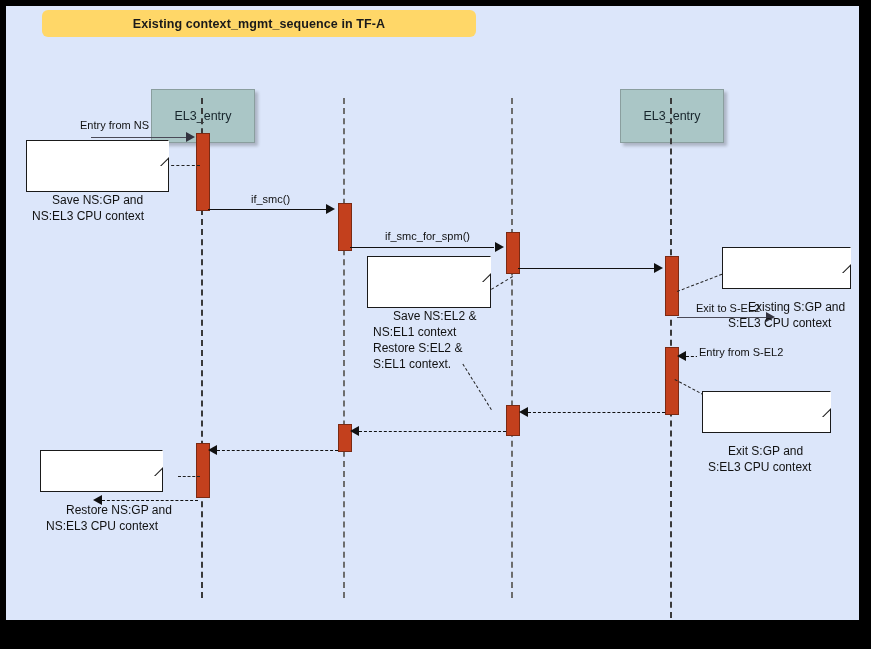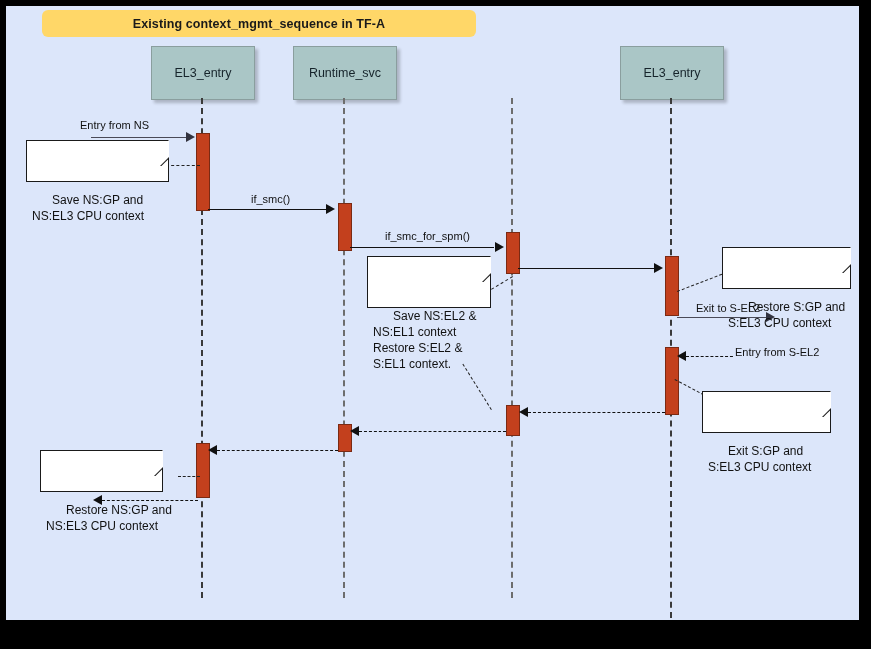--- a/index.html
+++ b/index.html
@@ -35,21 +35,21 @@
     letter-spacing: .1px;
   }
   
   .head {
     position: absolute;
     width: 102px; height: 52px;
     background: #aac6c6;
     border: 1px solid #8a9e9e;
     box-shadow: 3px 3px 3px rgba(0,0,0,0.22);
     display: flex; align-items: center; justify-content: center;
-    font-size: 12.5px; color: #16242b;
+    font-size: 12.5px; color: #16242b; margin-top: 43px;
   }
   
   .lifeline {
     position: absolute;
     width: 0;
     border-left: 2px dashed #3a3a3a;
   }
   .lifeline.gray { border-left-color: #6d6d6d; }
   
   .act {
@@ -134,23 +134,20 @@
 </head>
 <body>
 
 <div id="stage">
   <div id="canvas">
 
     <div class="title-banner">Existing context_mgmt_sequence in TF-A</div>
 
     <div class="head" style="left:145px; top:40px;">
       <span>EL3_entry</span>
-    </div>
-    <div class="head" style="left:287px; top:40px;">
-      <span>Runtime_svc</span>
     </div>
     <div class="head" style="left:614px; top:40px;">
       <span>EL3_entry</span>
     </div>
 
     <div class="lifeline" style="left:195px; top:92px; height:500px;"></div>
     <div class="lifeline gray" style="left:337px; top:92px; height:500px;"></div>
     <div class="lifeline gray" style="left:505px; top:92px; height:500px;"></div>
     <div class="lifeline" style="left:664px; top:92px; height:530px;"></div>
 
@@ -177,57 +174,57 @@
 
     <div class="msg-line" style="left:512px; top:262px; width:136px;"></div>
     <div class="arrow-r" style="left:648px; top:257px;"></div>
 
     <div class="msg-line gray" style="left:671px; top:311px; width:90px;"></div>
     <div class="arrow-r gray" style="left:760px; top:306px;"></div>
     <div class="msg-label" style="left:688px; top:296px;">Exit to S-EL2</div>
 
     <div class="msg-line dashed" style="left:680px; top:350px; width:86px;"></div>
     <div class="arrow-l" style="left:671px; top:345px;"></div>
-    <div class="msg-label" style="left:691px; top:340px;margin-left:36px;">Entry from S-EL2</div>
+    <div class="msg-label" style="left:691px; top:340px;">Entry from S-EL2</div>
 
     <div class="msg-line dashed" style="left:522px; top:406px; width:137px;"></div>
     <div class="arrow-l" style="left:513px; top:401px;"></div>
 
     <div class="msg-line dashed" style="left:353px; top:425px; width:147px;"></div>
     <div class="arrow-l" style="left:344px; top:420px;"></div>
 
     <div class="msg-line dashed" style="left:211px; top:444px; width:121px;"></div>
     <div class="arrow-l" style="left:202px; top:439px;"></div>
 
     <div class="msg-line dashed" style="left:96px; top:494px; width:96px;"></div>
     <div class="arrow-l" style="left:87px; top:489px;"></div>
 
     <div class="connector" style="left:160px; top:159px; width:34px;"></div>
-    <div class="note" style="left:20px; top:134px; width:143px; height:42px;">
+    <div class="note" style="left:20px; top:134px; width:143px; height:52px;">
       <span class="fold"></span>
       <span class="fold-edge"></span>
       <span class="note-text">Save NS:GP and
 NS:EL3 CPU context</span>
     </div>
 
     <div class="connector" style="left:485px; top:283px; width:25px; transform:rotate(-31deg);"></div>
     <div class="note" style="left:361px; top:250px; width:124px; height:52px;">
       <span class="fold"></span>
       <span class="fold-edge"></span>
       <span class="note-text">Save NS:EL2 &amp;
 NS:EL1 context
 Restore S:EL2 &amp;
 S:EL1 context.</span>
     </div>
 
     <div class="connector" style="left:671px; top:285px; width:48px; transform:rotate(-21deg);"></div>
     <div class="note" style="left:716px; top:241px; width:129px; height:42px;">
       <span class="fold"></span>
       <span class="fold-edge"></span>
-      <span class="note-text">Restore S:GP and
+      <span class="note-text">Existing S:GP and
 S:EL3 CPU context</span>
     </div>
 
     <div class="connector" style="left:485px; top:404px; width:54px; transform:rotate(-122deg);"></div>
 
     <div class="connector" style="left:669px; top:373px; width:33px; transform:rotate(28deg);"></div>
     <div class="note" style="left:696px; top:385px; width:129px; height:42px;">
       <span class="fold"></span>
       <span class="fold-edge"></span>
       <span class="note-text">Exit S:GP and

